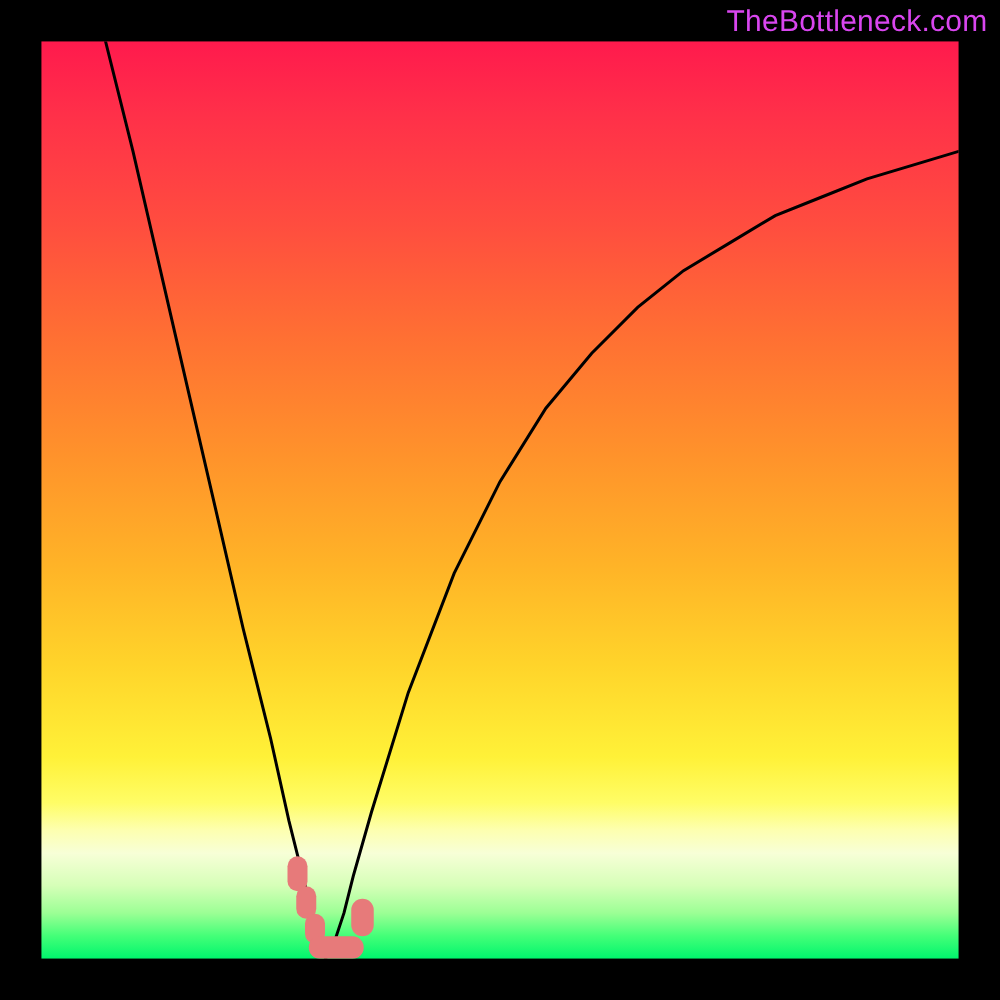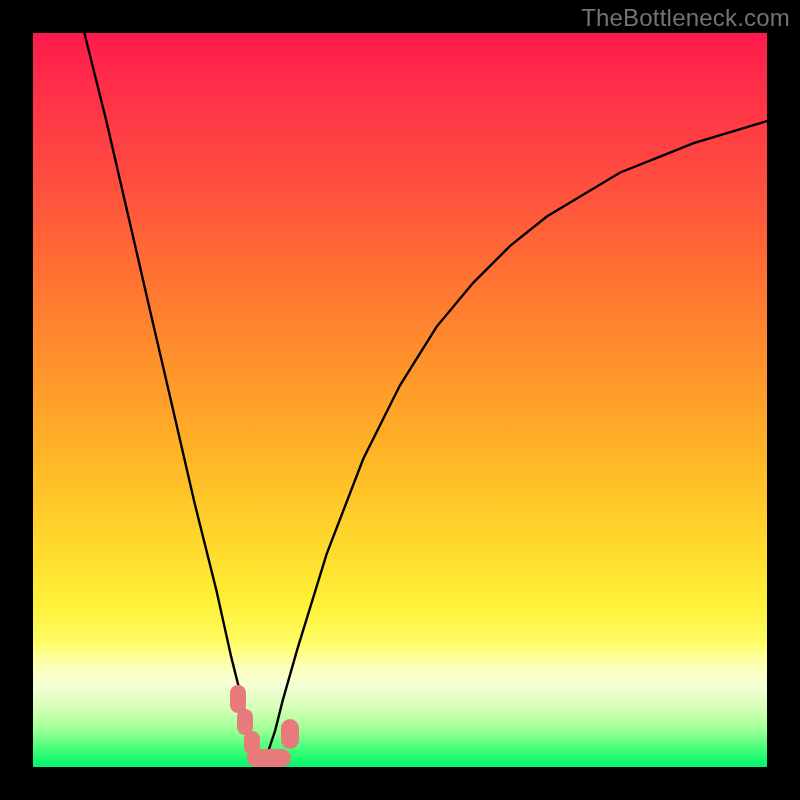--- a/index.html
+++ b/index.html
@@ -51,21 +51,21 @@
   }
   .marker {
     position: absolute;
     background: #e77a7a;
     border-radius: 12px;
   }
   .watermark {
     position: absolute;
     top: 4px;
     right: 10px;
-    color: #737373;
+    color: #d946ef;
     font-size: 24px;
     font-weight: 500;
     letter-spacing: 0.2px;
   }
 </style>
 </head>
 <body>
 
 <div class="watermark">TheBottleneck.com</div>
 

